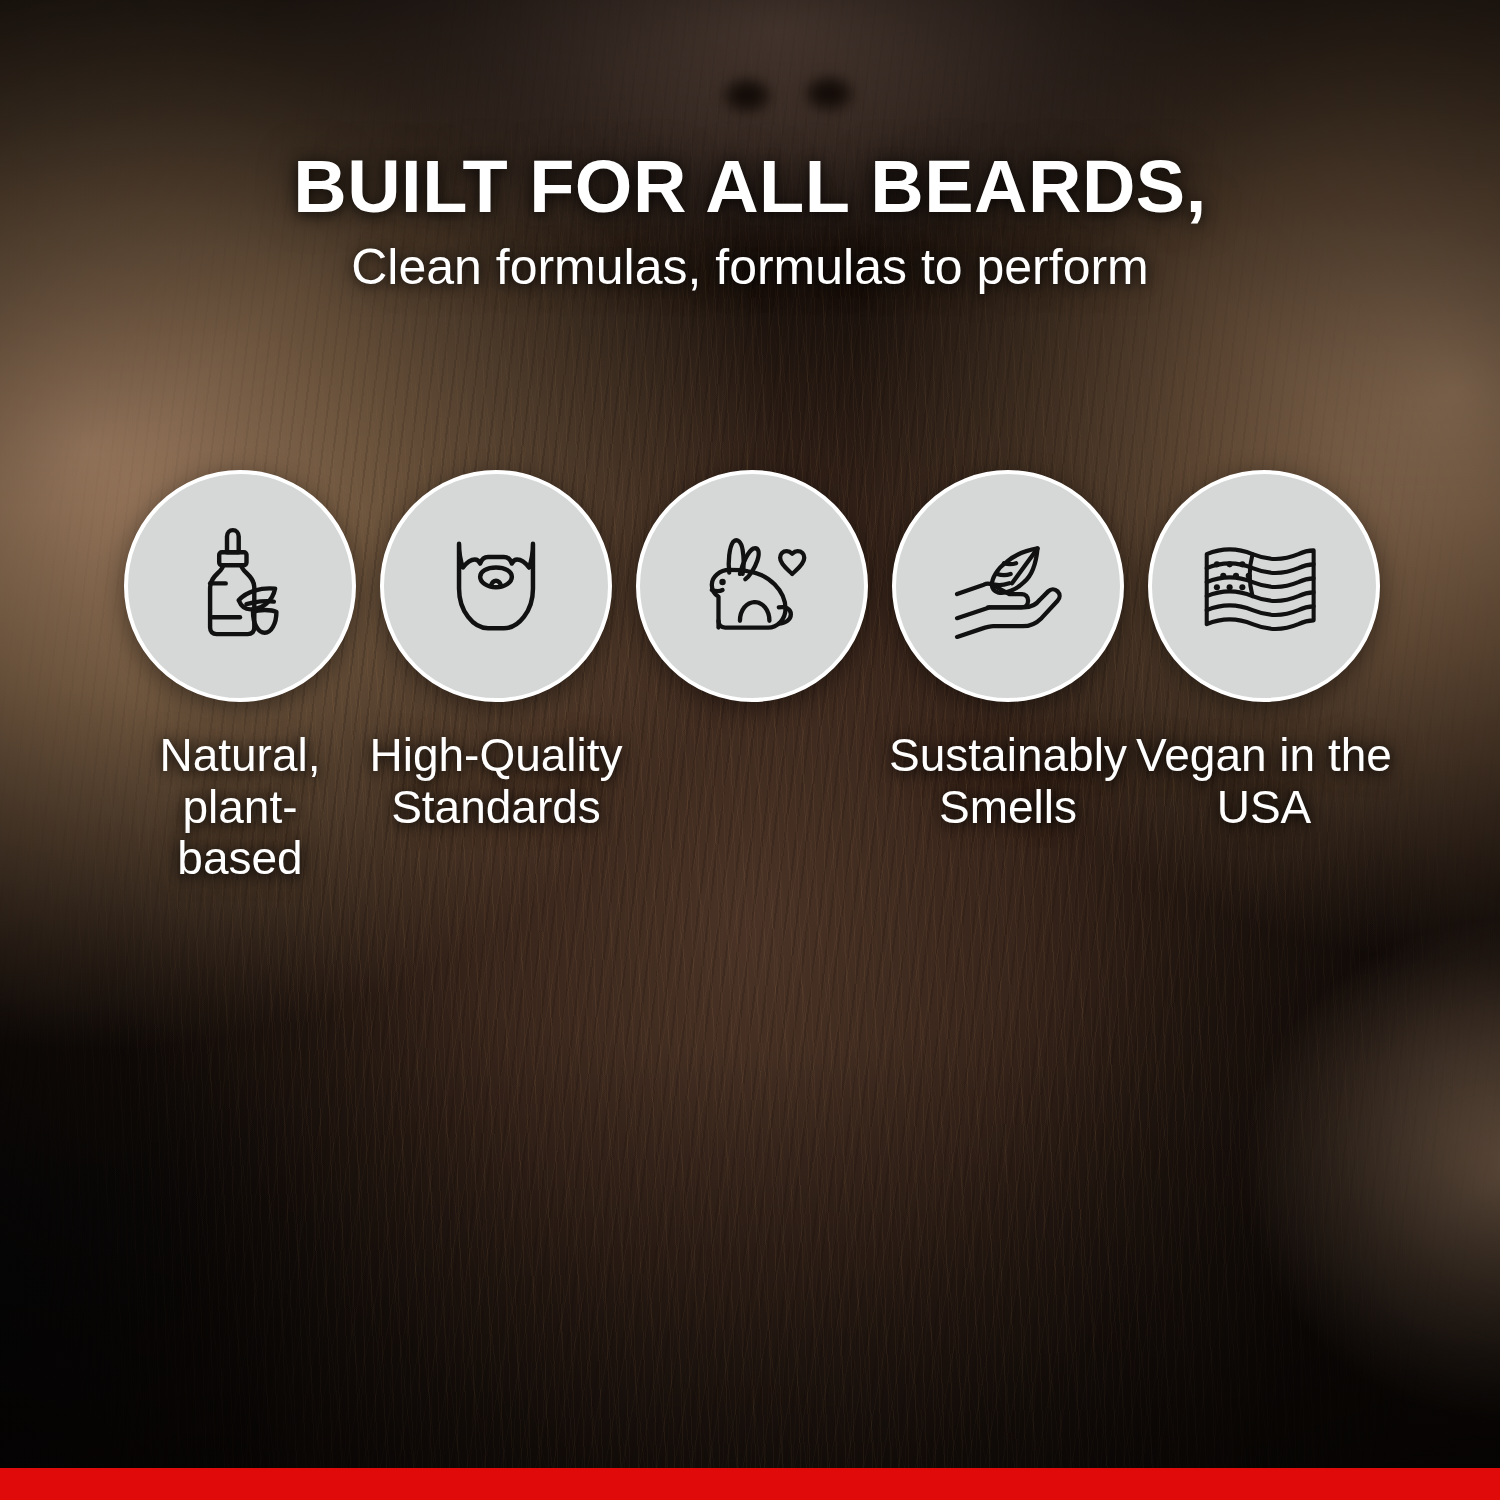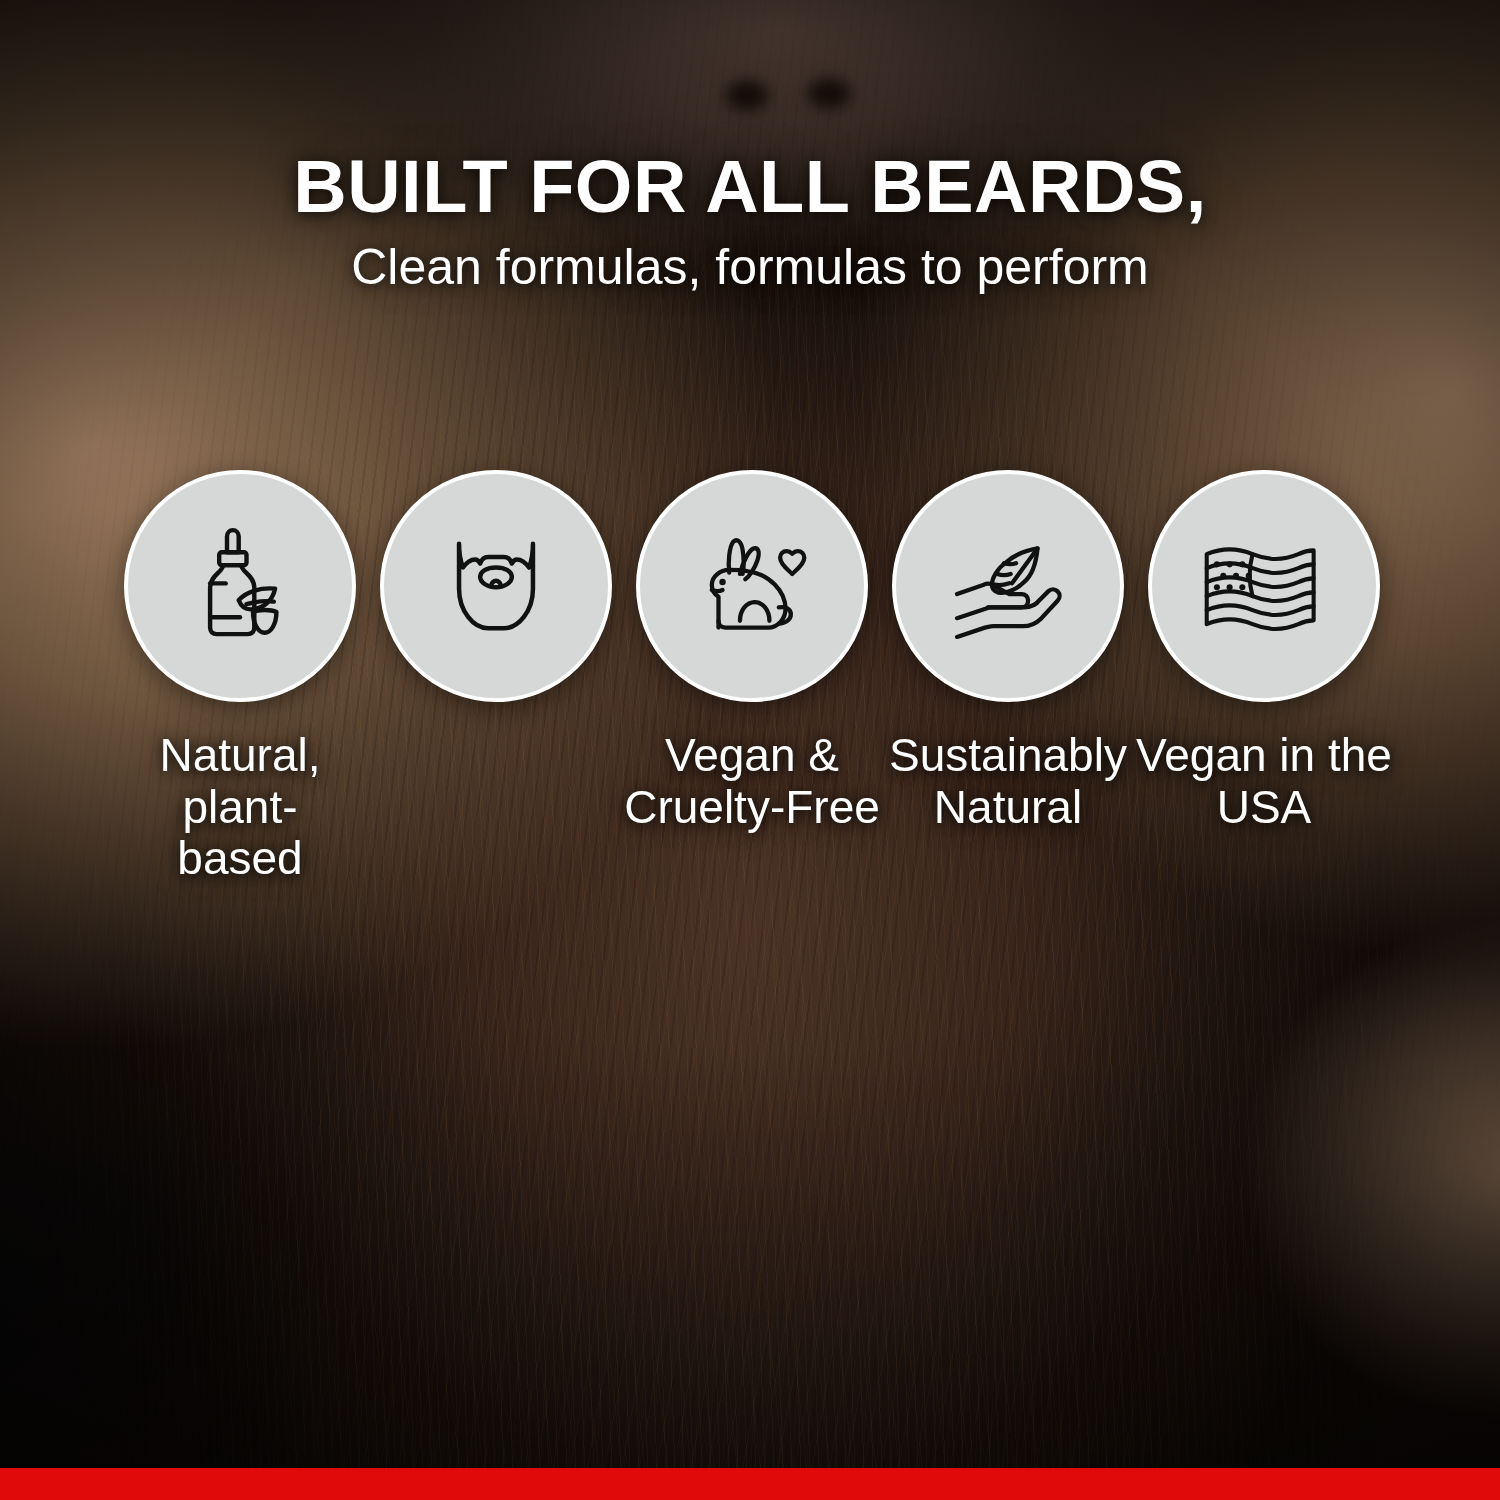--- a/index.html
+++ b/index.html
@@ -186,56 +186,56 @@
     </div>
 
     <div class="feature">
       <div class="badge">
         <svg width="132" height="132" viewBox="0 0 100 100" fill="none" stroke="#111" stroke-width="3.4" stroke-linecap="round" stroke-linejoin="round">
           <path d="M22 18c0 7 1 13 3 18 3-4 6-6 9-6 2 0 3 1 4 3 1-3 3-5 6-5h12c3 0 5 2 6 5 1-2 2-3 4-3 3 0 6 2 9 6 2-5 3-11 3-18v34c0 17-11 30-22 30h-12C33 82 22 69 22 52z"></path>
           <path d="M38 43c0-4 5-7 12-7s12 3 12 7-5 8-12 8-12-4-12-8z"></path>
           <path d="M46 50c1-3 3-4 4-4s3 1 4 4"></path>
         </svg>
       </div>
+      <div class="caption">High-Quality
+Standards</div>
     </div>
 
     <div class="feature">
       <div class="badge">
         <svg width="134" height="134" viewBox="0 0 100 100" fill="none" stroke="#111" stroke-width="3.2" stroke-linecap="round" stroke-linejoin="round">
           <path d="M33 40c-1-8 0-19 3-23 3-3 6 0 7 6 1 6 1 13 0 18"></path>
           <path d="M41 41c2-8 6-17 10-19 4-1 5 3 3 9-2 6-6 12-9 14"></path>
           <path d="M33 38c-7 0-13 5-13 11 0 4 2 7 5 9v18c0 3 2 5 5 5h32c7 0 13-6 13-14 0-13-12-26-28-28-5-1-10-1-14-1z"></path>
           <circle cx="28" cy="47" r="2.4" fill="#111" stroke="none"></circle>
           <path d="M20 53c3 1 6 1 8 0"></path>
           <path d="M41 76c0-8 5-14 11-14"></path>
           <path d="M52 62c6 0 11 6 11 14"></path>
           <path d="M70 66c5-1 9 1 9 5s-4 7-9 7"></path>
           <path d="M25 76v5"></path>
           <path d="M76 24c-3 0-5 2-5 5 0 5 6 9 9 12 3-3 9-7 9-12 0-3-2-5-5-5-2 0-3 1-4 2-1-1-2-2-4-2z"></path>
         </svg>
       </div>
-      <div class="caption">Vegan &amp;
-Cruelty-Free</div>
     </div>
 
     <div class="feature">
       <div class="badge">
         <svg width="134" height="134" viewBox="0 0 100 100" fill="none" stroke="#111" stroke-width="3.2" stroke-linecap="round" stroke-linejoin="round">
           <path d="M72 22c-6 1-16 4-23 10-7 5-11 12-11 17 0 3 2 5 5 6 5 1 13-2 19-8 6-5 9-14 10-25z"></path>
           <path d="M72 22L53 48"></path>
           <path d="M47 33c3 1 6 1 9 0"></path>
           <path d="M42 41c3 1 7 1 10 0"></path>
           <path d="M40 49c4 1 8 0 11-1"></path>
           <path d="M12 56l20-7c2-1 4-1 6 0l13 7h9"></path>
           <path d="M60 56c3 0 5 2 5 5s-2 5-5 5H35"></path>
           <path d="M12 74l24-8h26c5 0 9-2 12-6l6-6c2-2 5-2 7 0 2 2 2 5 0 7l-12 13c-4 4-9 6-14 6H39c-3 0-6 1-9 2l-18 6"></path>
         </svg>
       </div>
       <div class="caption">Sustainably
-Natural</div>
+Smells</div>
     </div>
 
 
     <div class="feature">
       <div class="badge">
         <svg width="140" height="140" viewBox="0 0 110 100" fill="none" stroke="#111" stroke-width="3.2" stroke-linecap="round" stroke-linejoin="round">
           <path d="M10 25c12-5 24-5 36 0s24 5 36 0c4-2 8-3 12-3v55c-4 0-8 1-12 3-12 5-24 5-36 0s-24-5-36 0z"></path>
           <path d="M10 36c12-5 24-5 36 0s24 5 36 0c4-2 8-3 12-3"></path>
           <path d="M10 47c12-5 24-5 36 0s24 5 36 0c4-2 8-3 12-3"></path>
           <path d="M10 58c12-5 24-5 36 0s24 5 36 0c4-2 8-3 12-3"></path>

